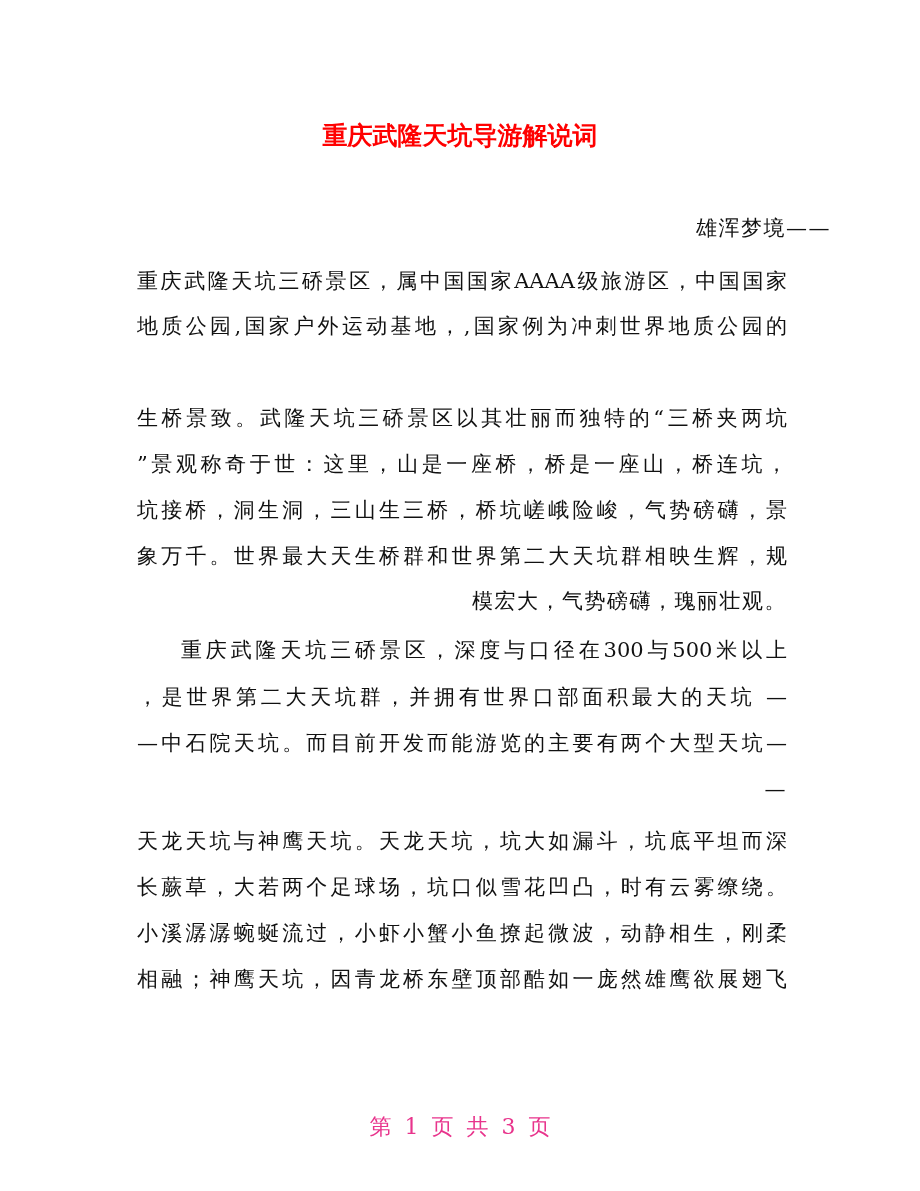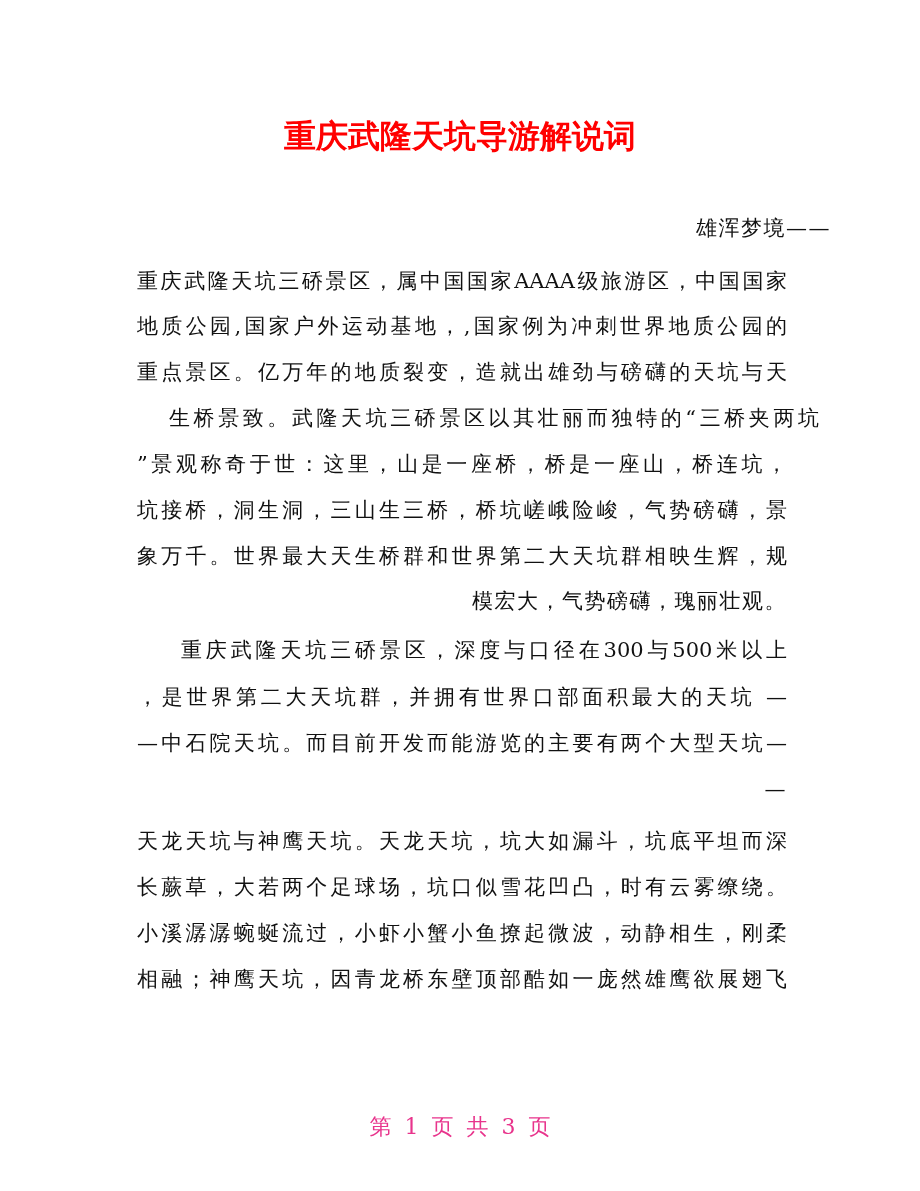--- a/index.html
+++ b/index.html
@@ -1,20 +1,20 @@
 <!DOCTYPE html>
 <html><head>
 <meta charset="utf-8">
 <style>
   html, body { margin: 0; padding: 0; background: #ffffff; }
   body { width: 920px; height: 1191px; position: relative; overflow: hidden; }
   .page { position: absolute; left: 0; top: 0; width: 920px; height: 1191px; background: #fff; }
   .title {
     position: absolute; left: 0; top: 114px; width: 920px; text-align: center;
-    font-family: "DejaVu Sans", sans-serif; font-weight: bold; font-size: 32px;
+    font-family: "DejaVu Sans", sans-serif; font-weight: bold; font-size: 25px;
     color: #ff0000; letter-spacing: 0px; line-height: 44px;
   }
   .line {
     position: absolute; left: 137px; width: 650px; white-space: nowrap;
     font-family: "DejaVu Serif", serif; font-size: 21px; color: #111;
     line-height: 30px; letter-spacing: 1.5px; text-align: right;
   }
   .justify { text-align: justify; text-align-last: justify; letter-spacing: 0; }
   .footer {
     position: absolute; left: 0; top: 1112px; width: 920px; text-align: center;
@@ -23,22 +23,21 @@
 </style>
 </head>
 <body>
 
 <div class="page">
   <div class="title">重庆武隆天坑导游解说词</div>
 
   <div class="line" style="top:213px; left:181px;">雄浑梦境——</div>
   <div class="line justify" style="top:266px;">重庆武隆天坑三硚景区，属中国国家AAAA级旅游区，中国国家</div>
   <div class="line justify" style="top:311px;">地质公园,国家户外运动基地，,国家例为冲刺世界地质公园的</div>
-  <div class="line justify" style="top:357px;">重点景区。亿万年的地质裂变，造就出雄劲与磅礴的天坑与天</div>
-  <div class="line justify" style="top:403px;margin-left:32px;">生桥景致。武隆天坑三硚景区以其壮丽而独特的“三桥夹两坑</div>
+  <div class="line justify" style="top:403px;">生桥景致。武隆天坑三硚景区以其壮丽而独特的“三桥夹两坑</div>
   <div class="line justify" style="top:495px;">坑接桥，洞生洞，三山生三桥，桥坑嵯峨险峻，气势磅礴，景</div>
   <div class="line justify" style="top:449px;">”景观称奇于世：这里，山是一座桥，桥是一座山，桥连坑，</div>
   <div class="line justify" style="top:541px;">象万千。世界最大天生桥群和世界第二大天坑群相映生辉，规</div>
   <div class="line" style="top:586px;">模宏大，气势磅礴，瑰丽壮观。</div>
   <div class="line justify" style="top:635px; left:181px; width:606px;">重庆武隆天坑三硚景区，深度与口径在300与500米以上</div>
   <div class="line justify" style="top:682px;">，是世界第二大天坑群，并拥有世界口部面积最大的天坑 —</div>
   <div class="line justify" style="top:728px;">—中石院天坑。而目前开发而能游览的主要有两个大型天坑—</div>
   <div class="line" style="top:774px;">—</div>
   <div class="line justify" style="top:826px;">天龙天坑与神鹰天坑。天龙天坑，坑大如漏斗，坑底平坦而深</div>
   <div class="line justify" style="top:872px;">长蕨草，大若两个足球场，坑口似雪花凹凸，时有云雾缭绕。</div>

